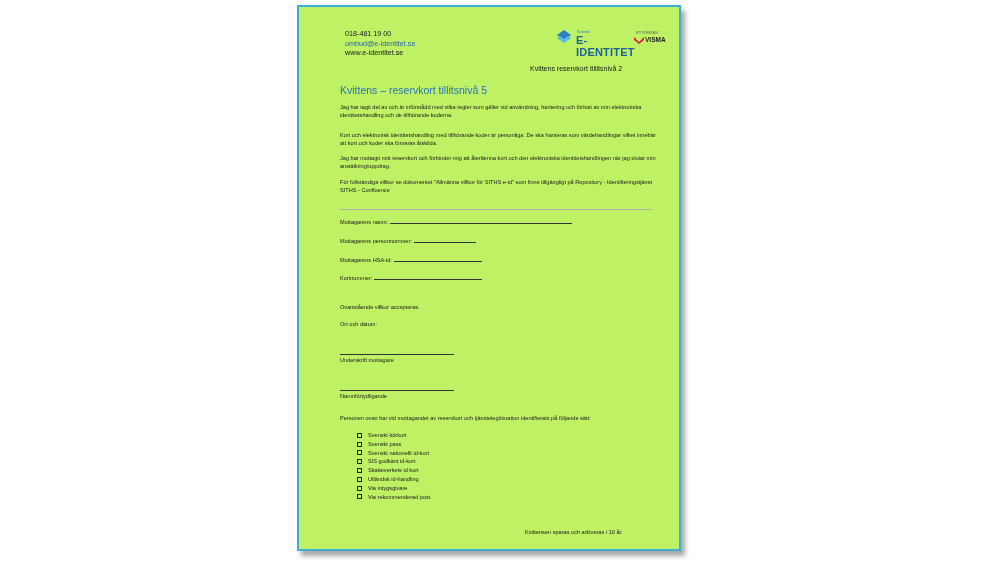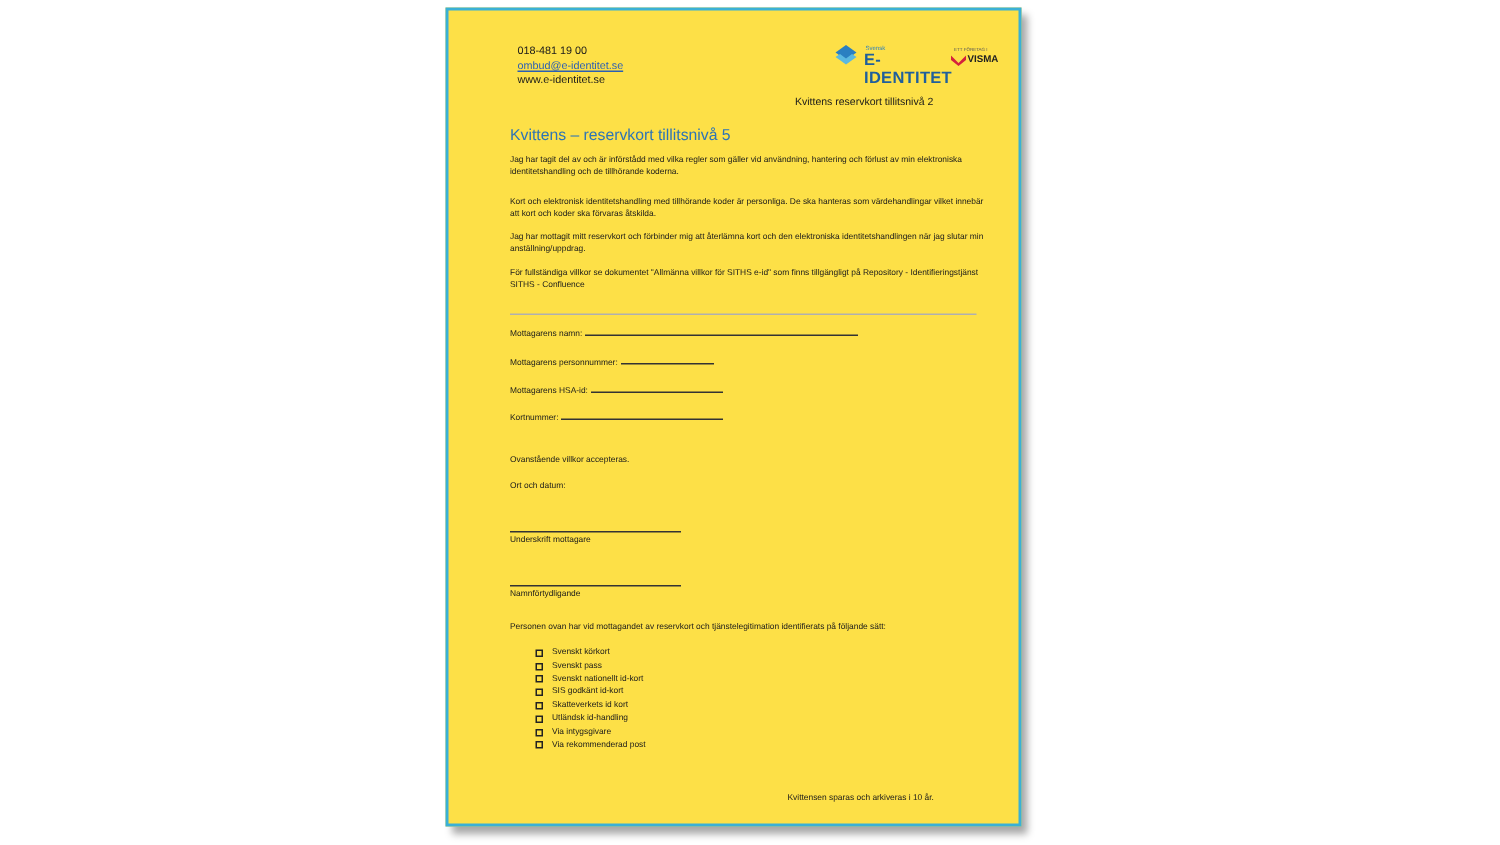--- a/index.html
+++ b/index.html
@@ -2,26 +2,26 @@
 <html><head>
 <meta charset="utf-8">
 <style>
   html, body { margin:0; padding:0; }
   body {
     width:1000px; height:563px; background:#ffffff; position:relative; overflow:hidden;
     font-family:"Liberation Sans", sans-serif; color:#1a1a1a;
   }
   .page {
     position:absolute; left:297px; top:5px; width:384px; height:546px;
-    background:#fde047; border:2px solid #3ab0d6; box-sizing:border-box;
+    background:#bef264; border:2px solid #3ab0d6; box-sizing:border-box;
     box-shadow:4px 5px 5px rgba(0,0,0,0.35);
   }
   .abs { position:absolute; }
   .contact { left:46px; top:22px; font-size:7.2px; line-height:9.5px; font-family:"Liberation Sans", sans-serif; }
-  .contact .email { color:#2b5fb4; text-decoration:underline; }
+  .contact .email { color:#2b5fb4; }
   .logo-eid { left:256px; top:19px; width:72px; height:22px; }
   .logo-visma { left:333px; top:24px; width:40px; height:16px; }
   .header-right { left:231px; top:58px; font-size:7px; }
   .title { left:41px; top:77px; font-size:10.5px; color:#2e74b5; }
   .para { left:41px; width:320px; font-size:5.6px; line-height:8.4px; }
   .rule { left:41px; top:202px; width:311px; height:1px; background:#b0b0b0; }
   .field { left:41px; font-size:5.6px; line-height:8px; white-space:nowrap; }
   .field .line { display:inline-block; border-bottom:0.8px solid #333; height:6px; vertical-align:baseline; margin-left:2px; }
   .sigline { left:41px; height:0; border-top:0.8px solid #333; width:114px; }
   .small { left:41px; font-size:5.6px; }

